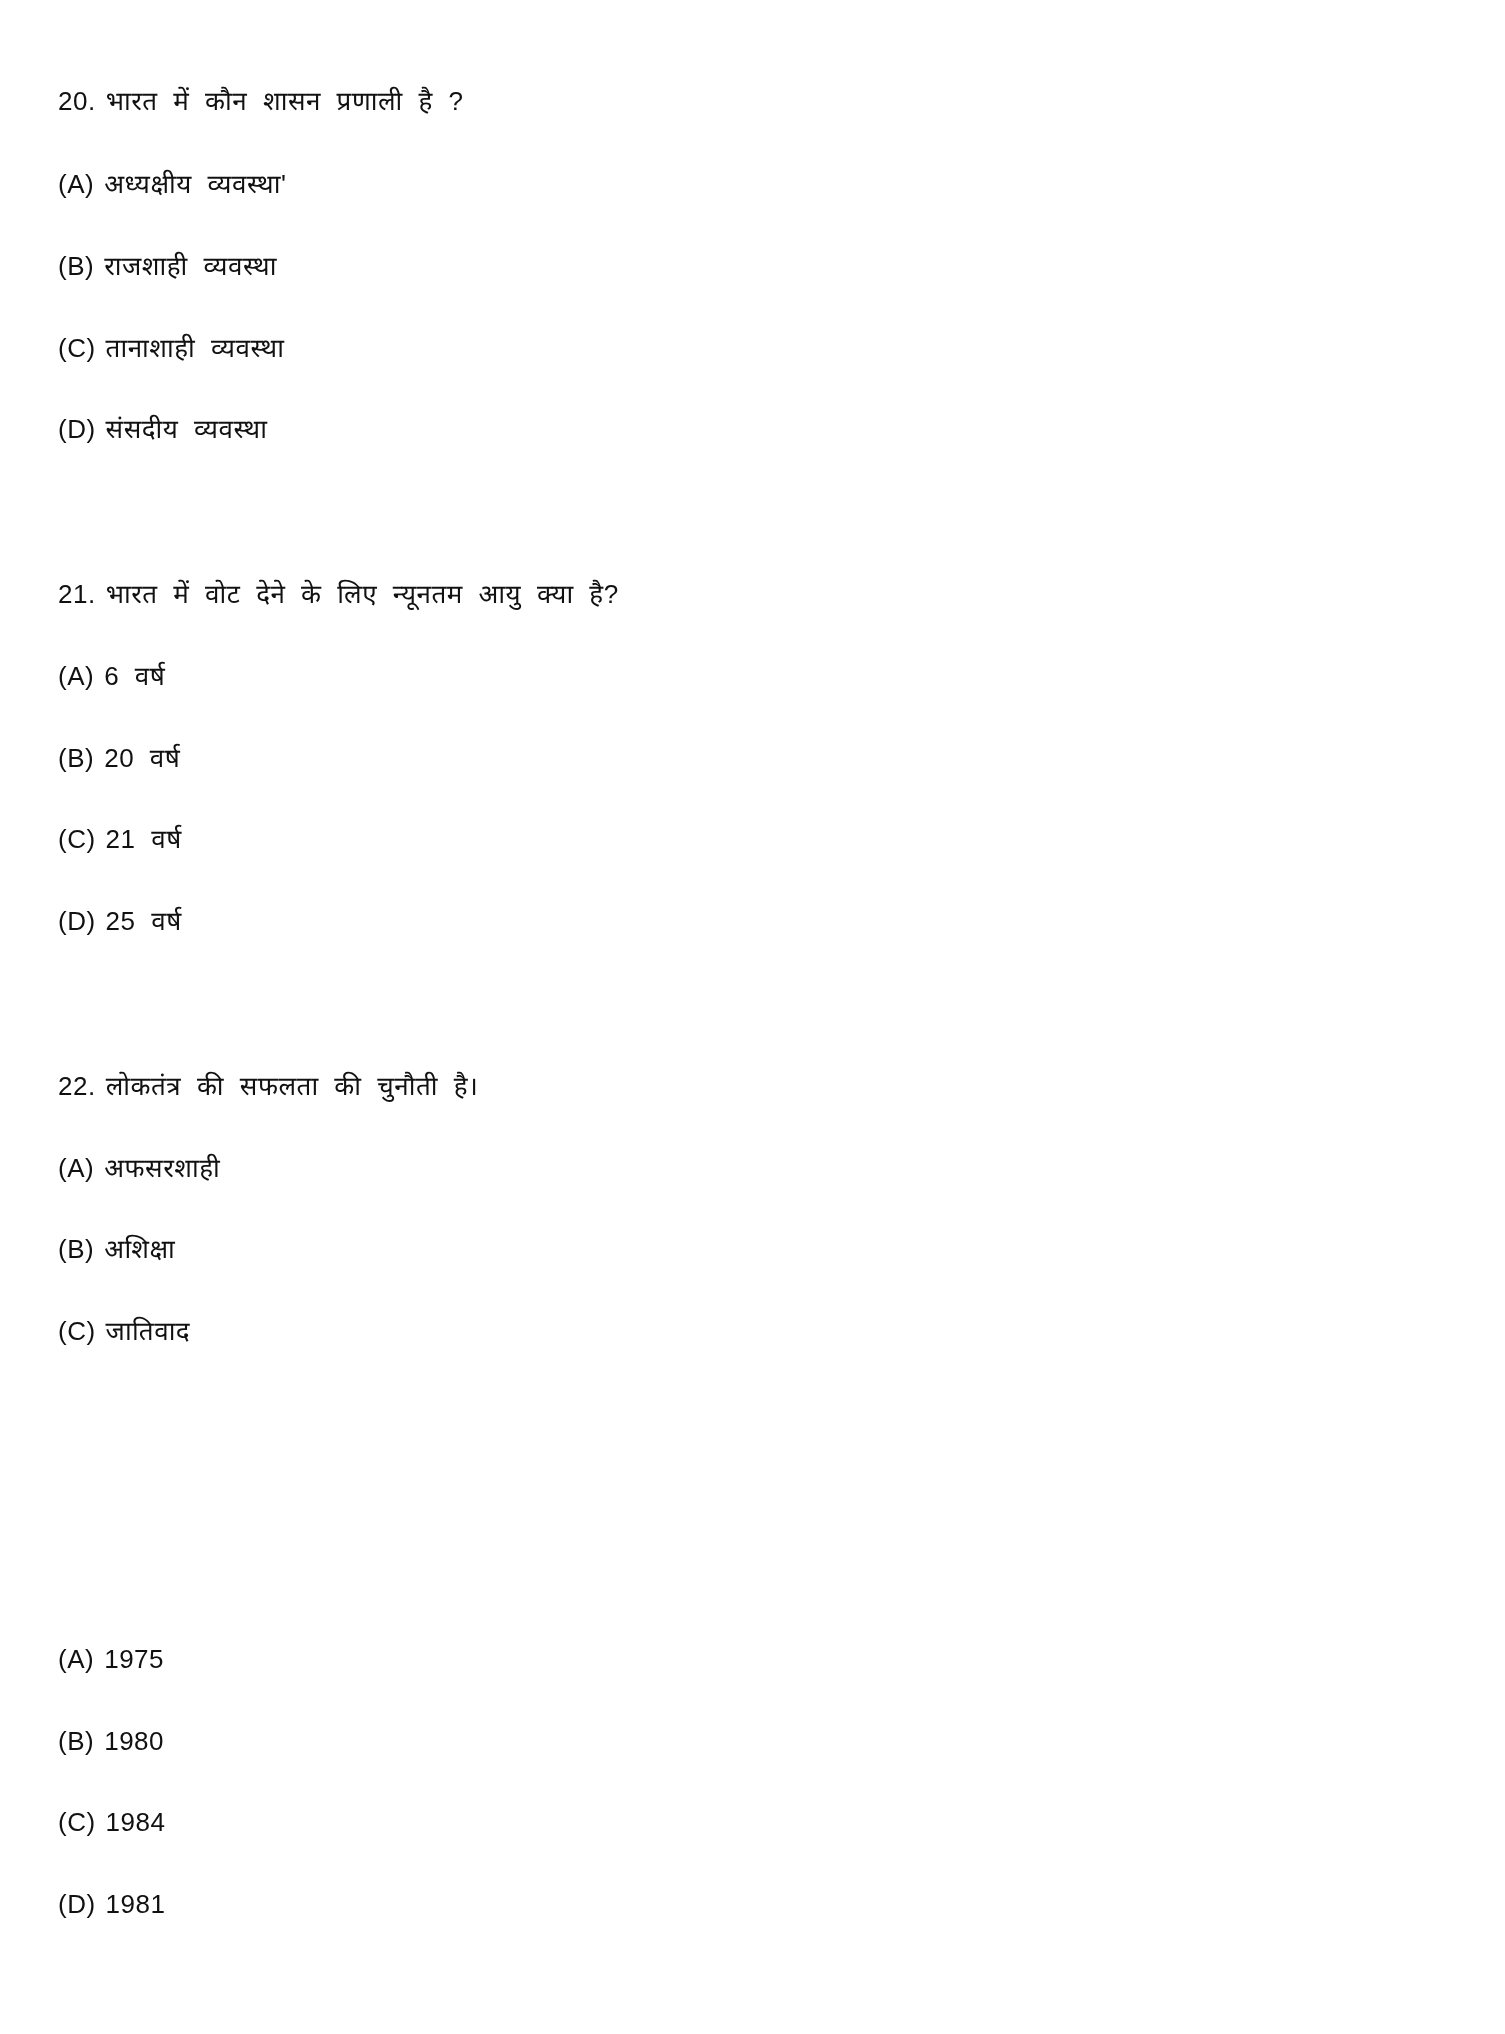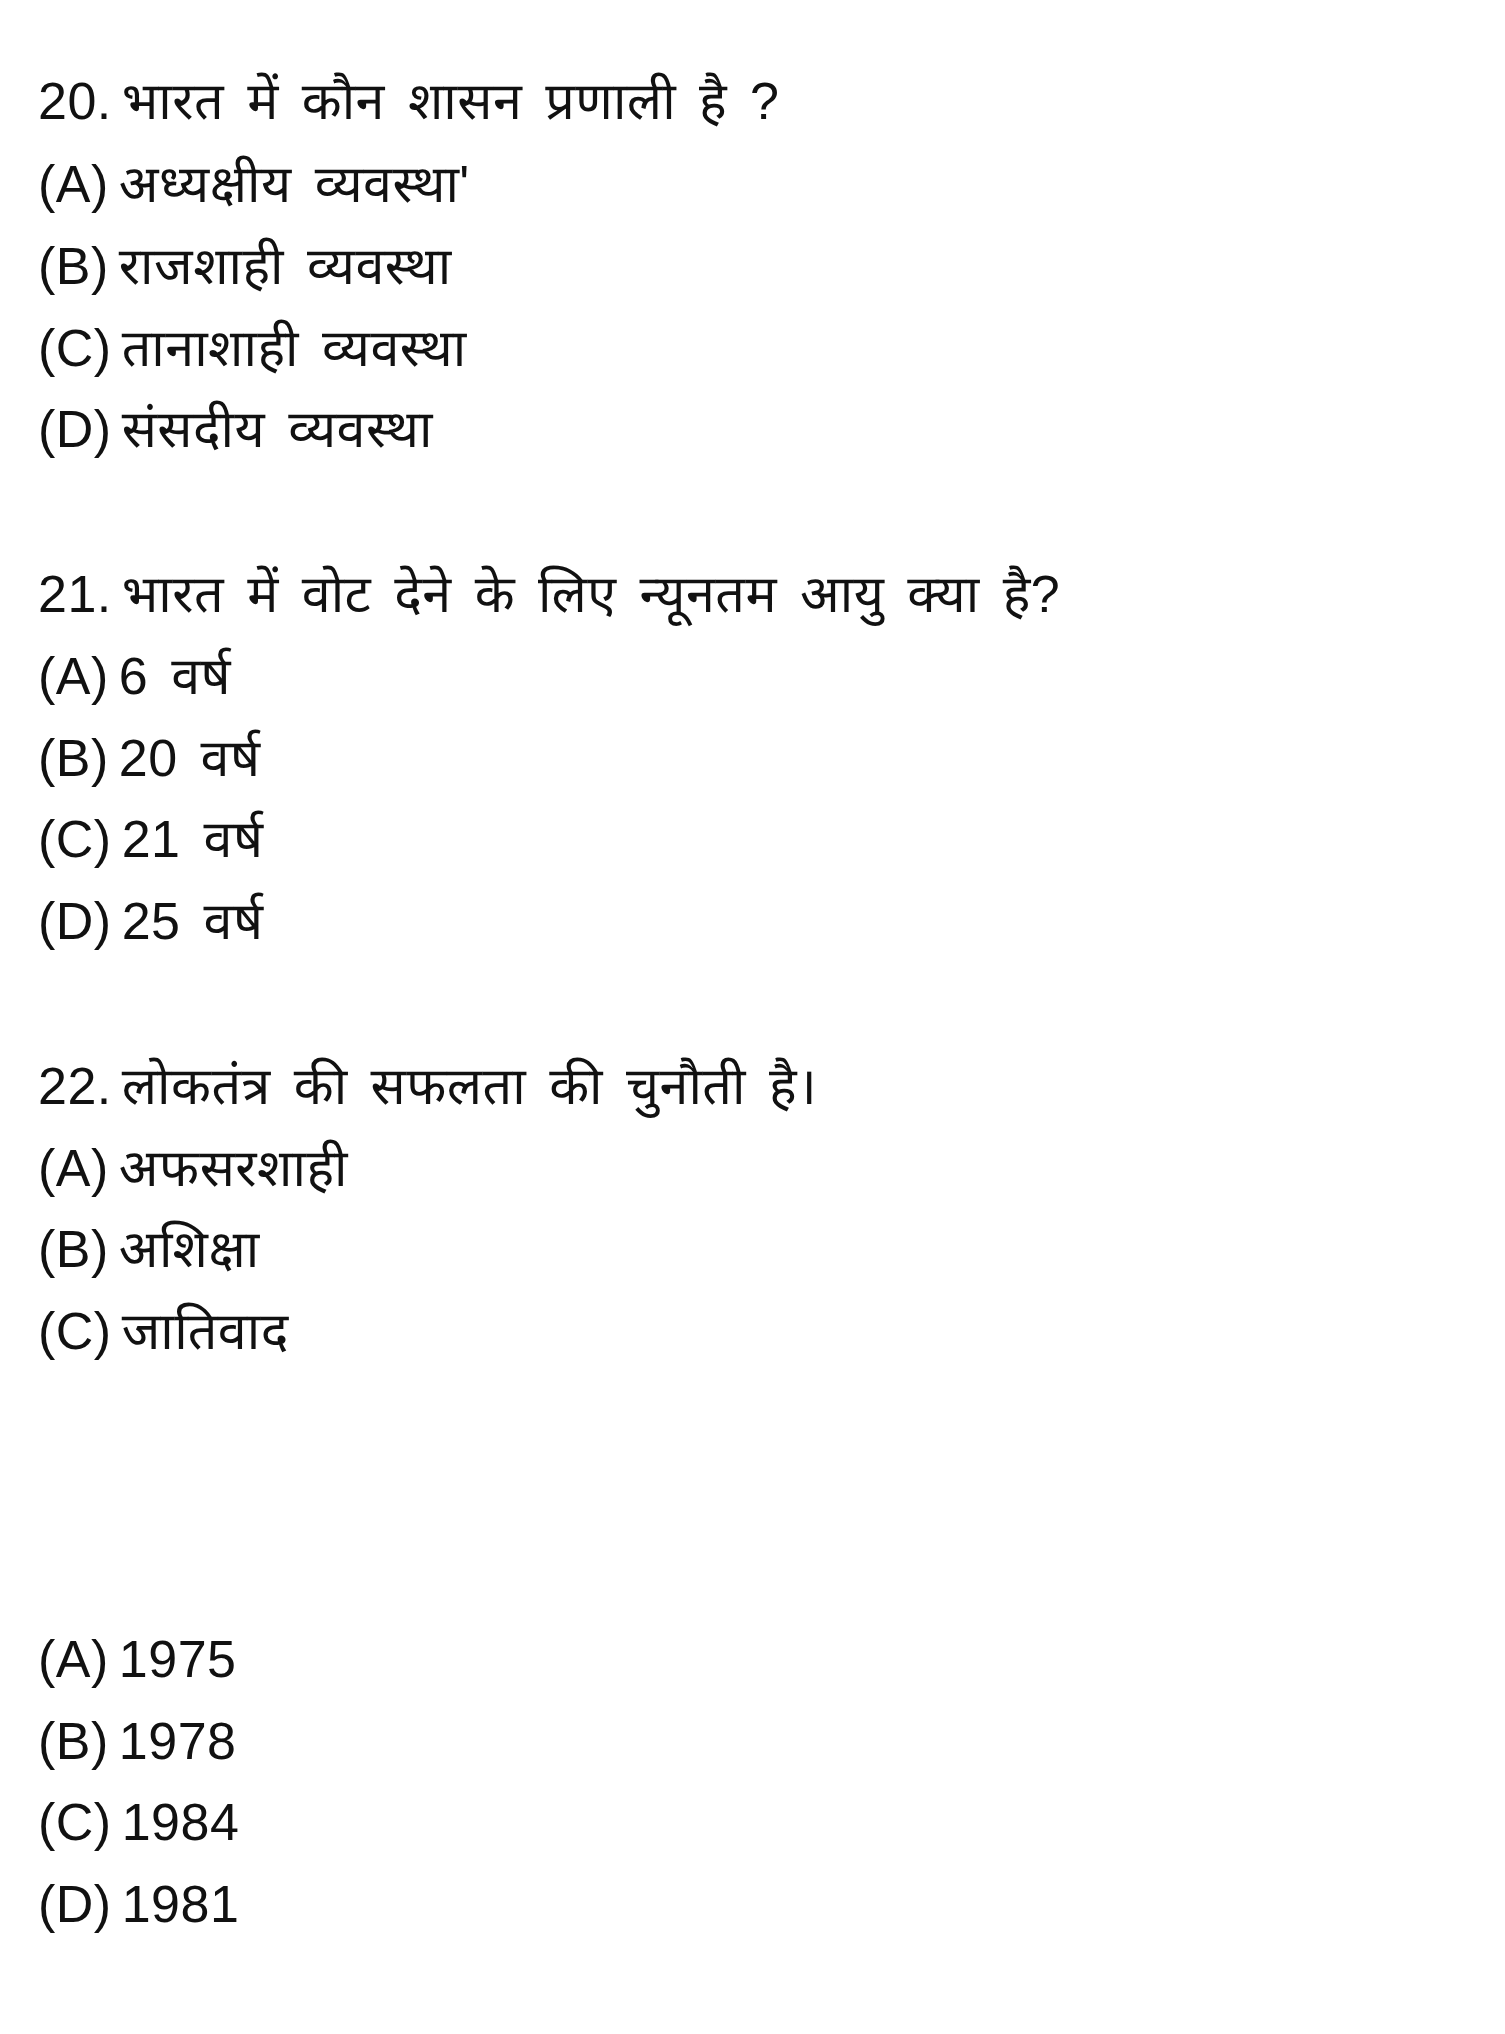--- a/index.html
+++ b/index.html
@@ -1,19 +1,19 @@
 <!DOCTYPE html>
 <html><head>
 <meta charset="utf-8">
 <style>
   html, body { margin:0; padding:0; background:#ffffff; }
   body { width:1505px; height:2034px; position:relative; overflow:hidden;
          font-family:"Liberation Sans", "DejaVu Sans", sans-serif; color:#111111; }
   .page { position:absolute; left:0; top:0; width:1505px; height:2034px; }
-  .line { position:absolute; left:38px; font-size:52px; line-height:48px; white-space:nowrap;
+  .line { position:absolute; left:58px; font-size:26px; line-height:48px; white-space:nowrap;
           letter-spacing:0.5px; word-spacing:8px; }
   .label { display:inline-block; margin-right:10px; }
 </style>
 </head>
 <body>
 
 <div class="page">
 
   <div class="line" style="top:77px">
     <span class="label">20.</span><span>भारत में कौन शासन प्रणाली है ?</span>
@@ -57,21 +57,21 @@
     <span class="label">(B)</span><span>अशिक्षा</span>
   </div>
   <div class="line" style="top:1307px">
     <span class="label">(C)</span><span>जातिवाद</span>
   </div>
 
   <div class="line" style="top:1635px">
     <span class="label">(A)</span><span>1975</span>
   </div>
   <div class="line" style="top:1717px">
-    <span class="label">(B)</span><span>1978</span>
+    <span class="label">(B)</span><span>1980</span>
   </div>
   <div class="line" style="top:1798px">
     <span class="label">(C)</span><span>1984</span>
   </div>
   <div class="line" style="top:1880px">
     <span class="label">(D)</span><span>1981</span>
   </div>
 
 </div>
 

